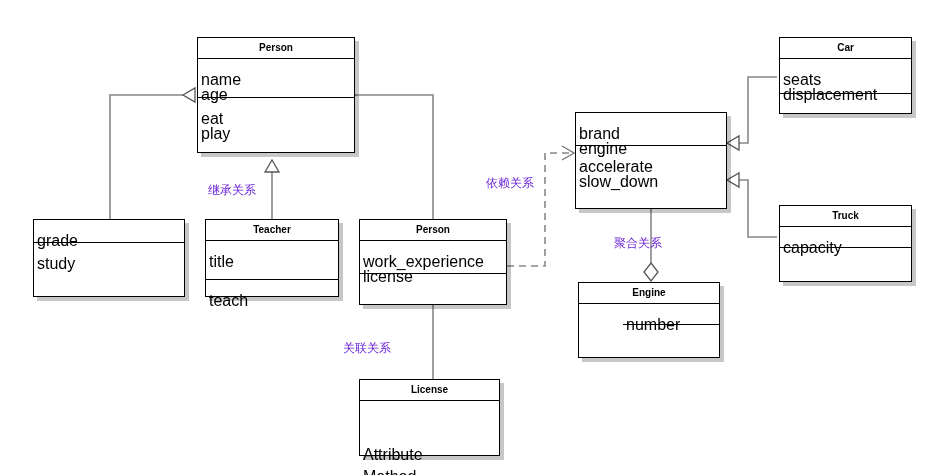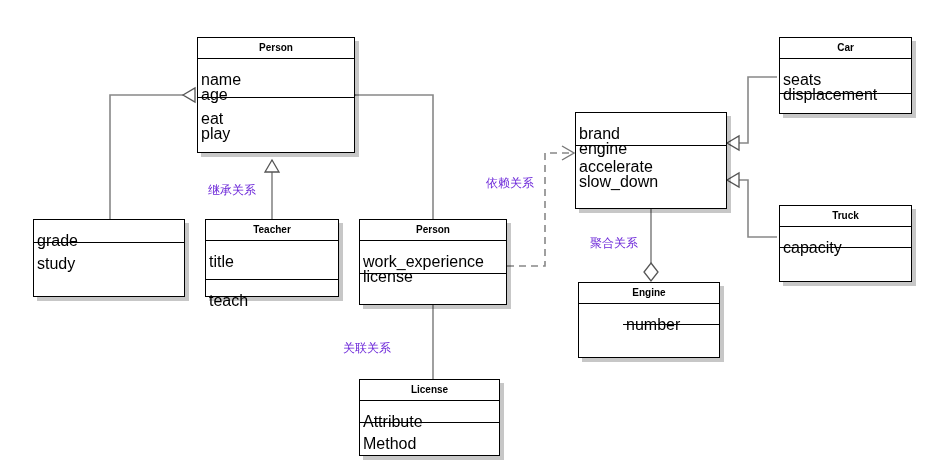--- a/index.html
+++ b/index.html
@@ -161,21 +161,21 @@
   <div class="uml-class" style="left:359px; top:219px; width:148px; height:86px;">
     <div class="uml-title">Person</div>
     <div class="uml-compartment bordered" style="height:33px;">
       <div class="uml-member">work_experience</div>
       <div class="uml-member">license</div>
     </div>
   </div>
 
   <div class="uml-class" style="left:359px; top:379px; width:141px; height:77px;">
     <div class="uml-title">License</div>
-    <div class="uml-compartment bordered" style="height:22px;">
+    <div class="uml-compartment bordered" style="height:22px;margin-top:33px;">
       <div class="uml-member">Attribute</div>
     </div>
     <div class="uml-compartment">
       <div class="uml-member">Method</div>
     </div>
   </div>
 
   <div class="uml-class" style="left:575px; top:112px; width:152px; height:97px;">
     <div class="uml-compartment bordered" style="height:33px;">
       <div class="uml-member">brand</div>
@@ -207,16 +207,16 @@
   <div class="uml-class" style="left:578px; top:282px; width:142px; height:76px;">
     <div class="uml-title">Engine</div>
     <div class="uml-compartment bordered" style="height:21px;margin-left:44px;">
       <div class="uml-member">number</div>
     </div>
     <div class="uml-compartment"></div>
   </div>
 
   <div class="edge-label" style="left:208px; top:183px;">继承关系</div>
   <div class="edge-label" style="left:486px; top:176px;">依赖关系</div>
-  <div class="edge-label" style="left:590px; top:236px;">聚合关系</div>
+  <div class="edge-label" style="left:614px; top:236px;">聚合关系</div>
   <div class="edge-label" style="left:343px; top:341px;">关联关系</div>
 
 </div>
 
 </body></html>

